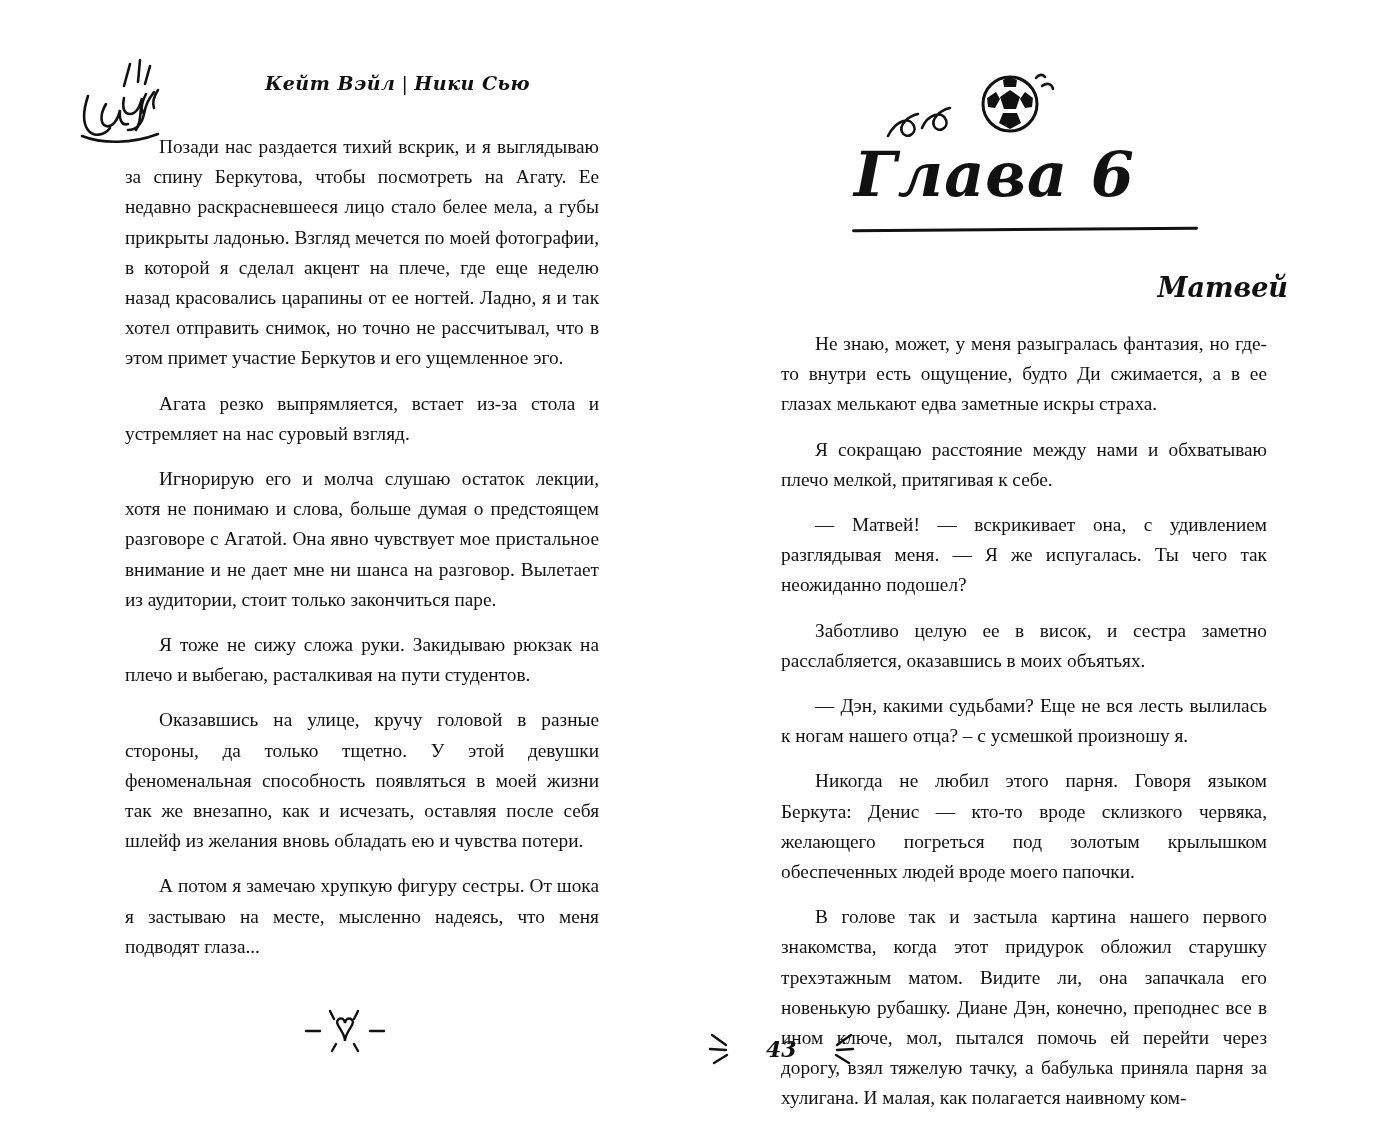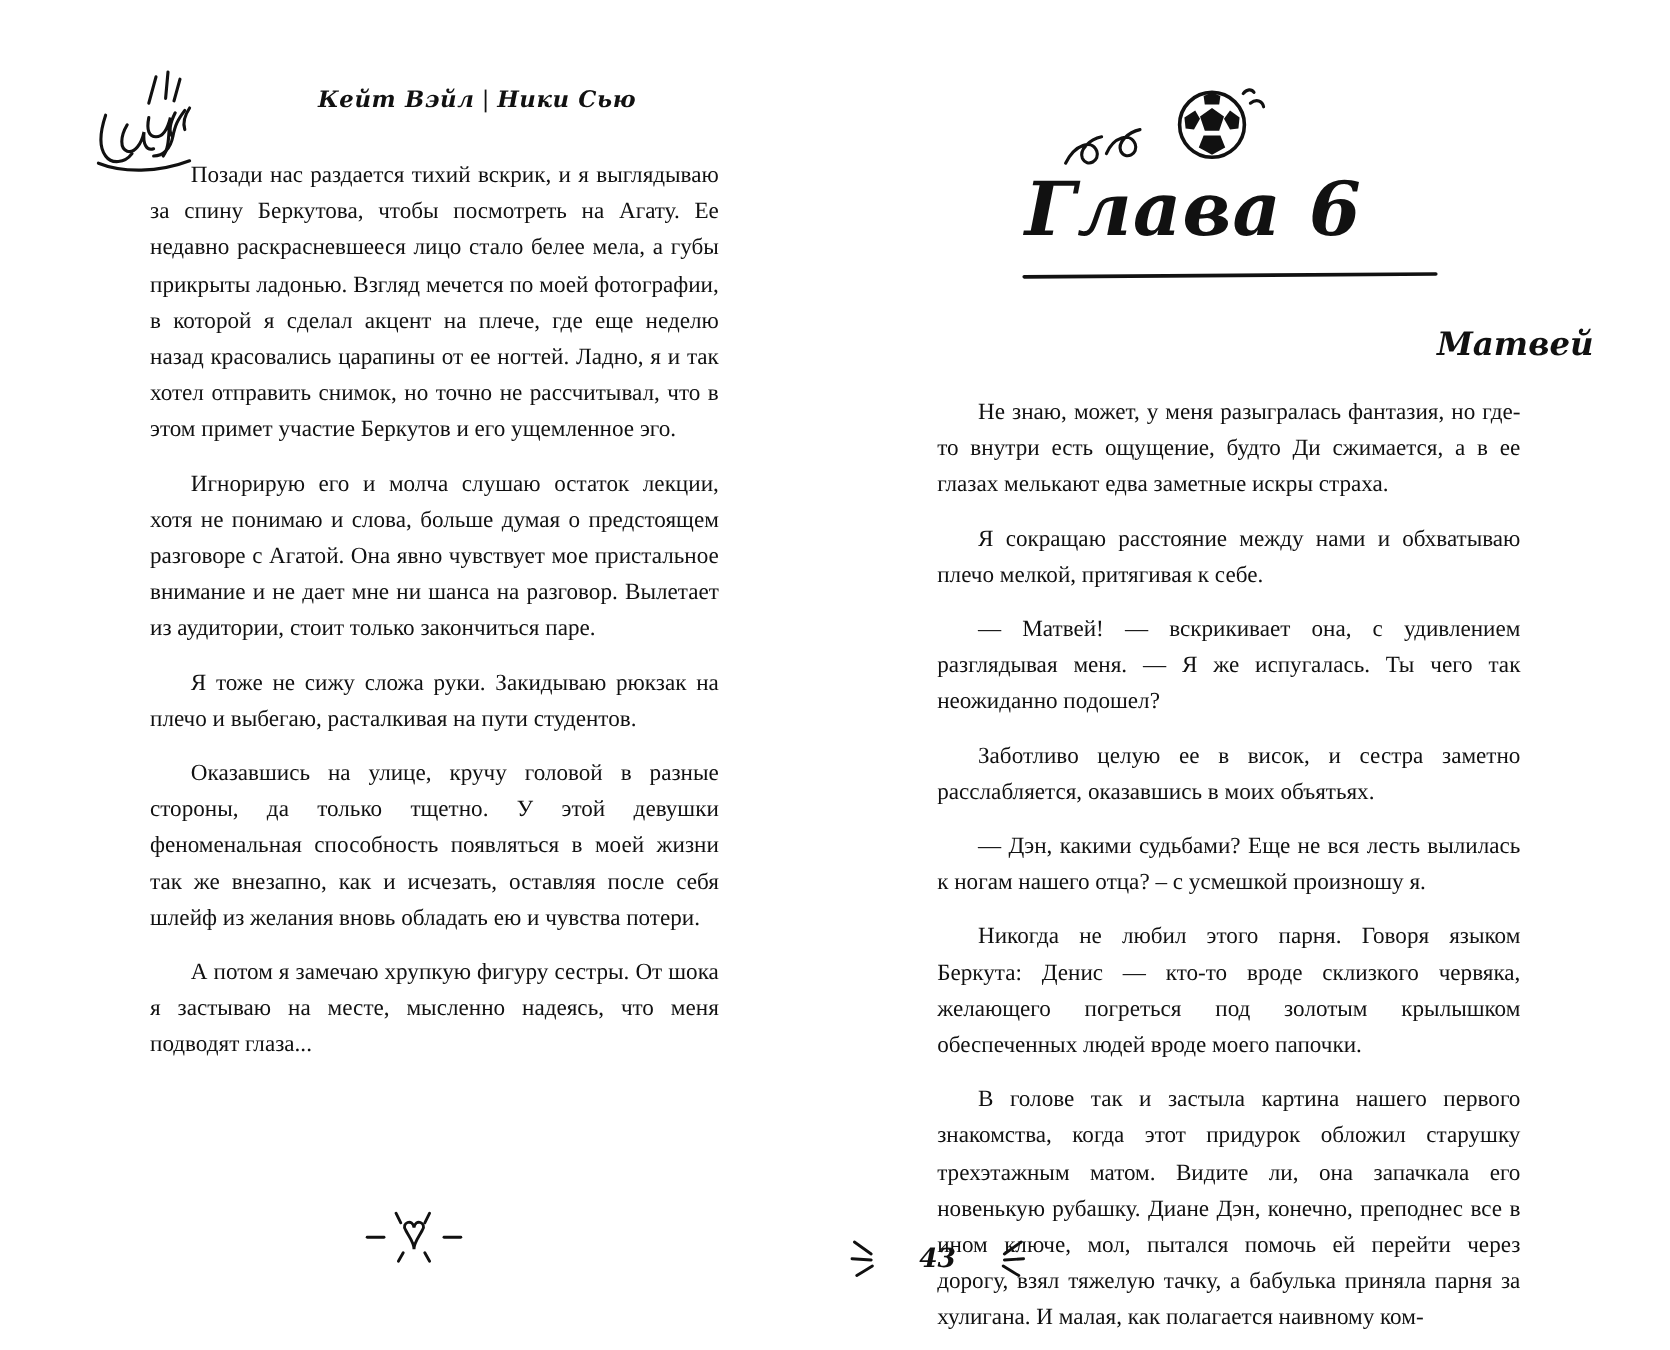--- a/index.html
+++ b/index.html
@@ -70,21 +70,21 @@
   }
   .left-orn {
     position: absolute;
     left: 300px;
     bottom: 64px;
     width: 90px;
     height: 60px;
   }
   
   .right-page {
-    padding: 60px 58px 0 70px;
+    padding: 60px 98px 0 70px;
   }
   .chapter-head {
     position: relative;
     height: 190px;
   }
   .chapter-title {
     font-family: "DejaVu Serif", serif;
     font-style: italic;
     font-weight: bold;
     font-size: 62px;
@@ -159,20 +159,21 @@
         </g>
       </svg>
     </div>
 
     <div class="running-head">
       <span>Кейт Вэйл</span><span class="sep">|</span><span>Ники Сью</span>
     </div>
 
     <div class="body-col">
       <p class="first">Позади нас раздается тихий вскрик, и я выглядываю за спину Беркутова, чтобы посмотреть на Агату. Ее недавно раскрасневшееся лицо стало белее мела, а губы прикрыты ладонью. Взгляд мечется по моей фотографии, в которой я сделал акцент на плече, где еще неделю назад красовались царапины от ее ногтей. Ладно, я и так хотел отправить снимок, но точно не рассчитывал, что в этом примет участие Беркутов и его ущемленное эго.</p>
+      <p>Агата резко выпрямляется, встает из-за стола и устремляет на нас суровый взгляд.</p>
       <p>Игнорирую его и молча слушаю остаток лекции, хотя не понимаю и слова, больше думая о предстоящем разговоре с Агатой. Она явно чувствует мое пристальное внимание и не дает мне ни шанса на разговор. Вылетает из аудитории, стоит только закончиться паре.</p>
       <p>Я тоже не сижу сложа руки. Закидываю рюкзак на плечо и выбегаю, расталкивая на пути студентов.</p>
       <p>Оказавшись на улице, кручу головой в разные стороны, да только тщетно. У этой девушки феноменальная способность появляться в моей жизни так же внезапно, как и исчезать, оставляя после себя шлейф из желания вновь обладать ею и чувства потери.</p>
       <p>А потом я замечаю хрупкую фигуру сестры. От шока я застываю на месте, мысленно надеясь, что меня подводят глаза...</p>
     </div>
 
     <div class="left-orn">
       <svg viewBox="0 0 90 60" width="90" height="60" aria-hidden="true">
         <g fill="none" stroke="#111" stroke-width="2.4" stroke-linecap="round">
           <path d="M6 30 L20 30"></path>

